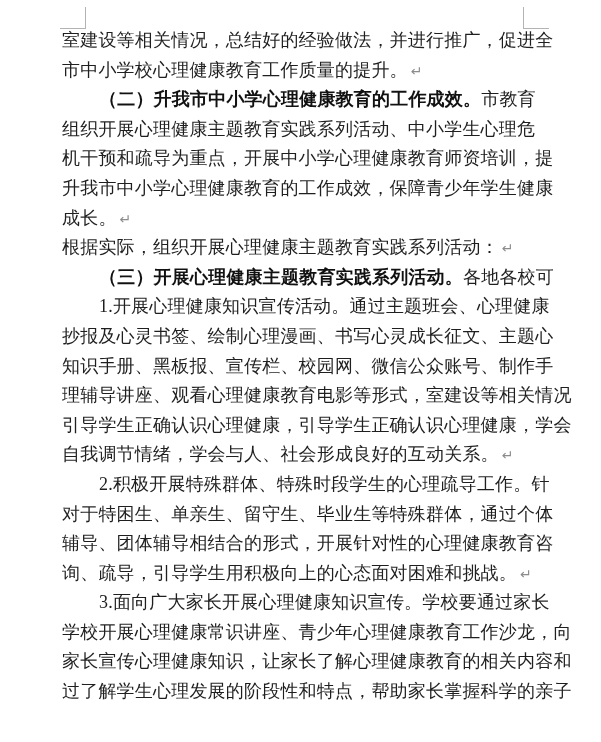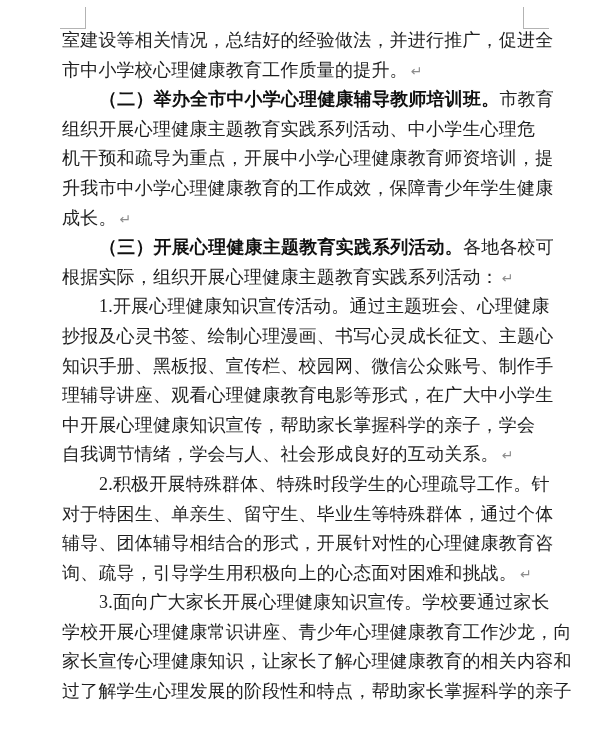--- a/index.html
+++ b/index.html
@@ -73,36 +73,36 @@
 
 <div class="page">
   <div class="corner-mark left"></div>
   <div class="corner-mark right"></div>
   <div class="doc-body" id="doc-body">
       <div class="paragraph">
         <div class="line"><span class="run">室建设等相关情况，总结好的经验做法，并进行推广，促进全</span></div>
         <div class="line"><span class="run">市中小学校心理健康教育工作质量的提升。</span><span class="pilcrow">↵</span></div>
       </div>
       <div class="paragraph">
-        <div class="line indent"><span class="run bold">（二）举办全市中小学心理健康辅导教师培训班。</span><span class="run">市教育</span></div>
+        <div class="line indent"><span class="run bold">（二）升我市中小学心理健康教育的工作成效。</span><span class="run">市教育</span></div>
         <div class="line"><span class="run">组织开展心理健康主题教育实践系列活动、中小学生心理危</span></div>
         <div class="line"><span class="run">机干预和疏导为重点，开展中小学心理健康教育师资培训，提</span></div>
         <div class="line"><span class="run">升我市中小学心理健康教育的工作成效，保障青少年学生健康</span></div>
         <div class="line"><span class="run">成长。</span><span class="pilcrow">↵</span></div>
       </div>
       <div class="paragraph">
+        <div class="line"><span class="run">根据实际，组织开展心理健康主题教育实践系列活动：</span><span class="pilcrow">↵</span></div>
         <div class="line indent"><span class="run bold">（三）开展心理健康主题教育实践系列活动。</span><span class="run">各地各校可</span></div>
-        <div class="line"><span class="run">根据实际，组织开展心理健康主题教育实践系列活动：</span><span class="pilcrow">↵</span></div>
       </div>
       <div class="paragraph">
         <div class="line indent"><span class="run">1.开展心理健康知识宣传活动。通过主题班会、心理健康</span></div>
         <div class="line"><span class="run">抄报及心灵书签、绘制心理漫画、书写心灵成长征文、主题心</span></div>
         <div class="line"><span class="run">知识手册、黑板报、宣传栏、校园网、微信公众账号、制作手</span></div>
-        <div class="line"><span class="run">理辅导讲座、观看心理健康教育电影等形式，在广大中小学生</span></div>
-        <div class="line"><span class="run">中开展心理健康知识宣传，帮助家长掌握科学的亲子，学会</span></div>
+        <div class="line"><span class="run">理辅导讲座、观看心理健康教育电影等形式，室建设等相关情况</span></div>
+        <div class="line"><span class="run">引导学生正确认识心理健康，引导学生正确认识心理健康，学会</span></div>
         <div class="line"><span class="run">自我调节情绪，学会与人、社会形成良好的互动关系。</span><span class="pilcrow">↵</span></div>
       </div>
       <div class="paragraph">
         <div class="line indent"><span class="run">2.积极开展特殊群体、特殊时段学生的心理疏导工作。针</span></div>
         <div class="line"><span class="run">对于特困生、单亲生、留守生、毕业生等特殊群体，通过个体</span></div>
         <div class="line"><span class="run">辅导、团体辅导相结合的形式，开展针对性的心理健康教育咨</span></div>
         <div class="line"><span class="run">询、疏导，引导学生用积极向上的心态面对困难和挑战。</span><span class="pilcrow">↵</span></div>
       </div>
       <div class="paragraph">
         <div class="line indent"><span class="run">3.面向广大家长开展心理健康知识宣传。学校要通过家长</span></div>

